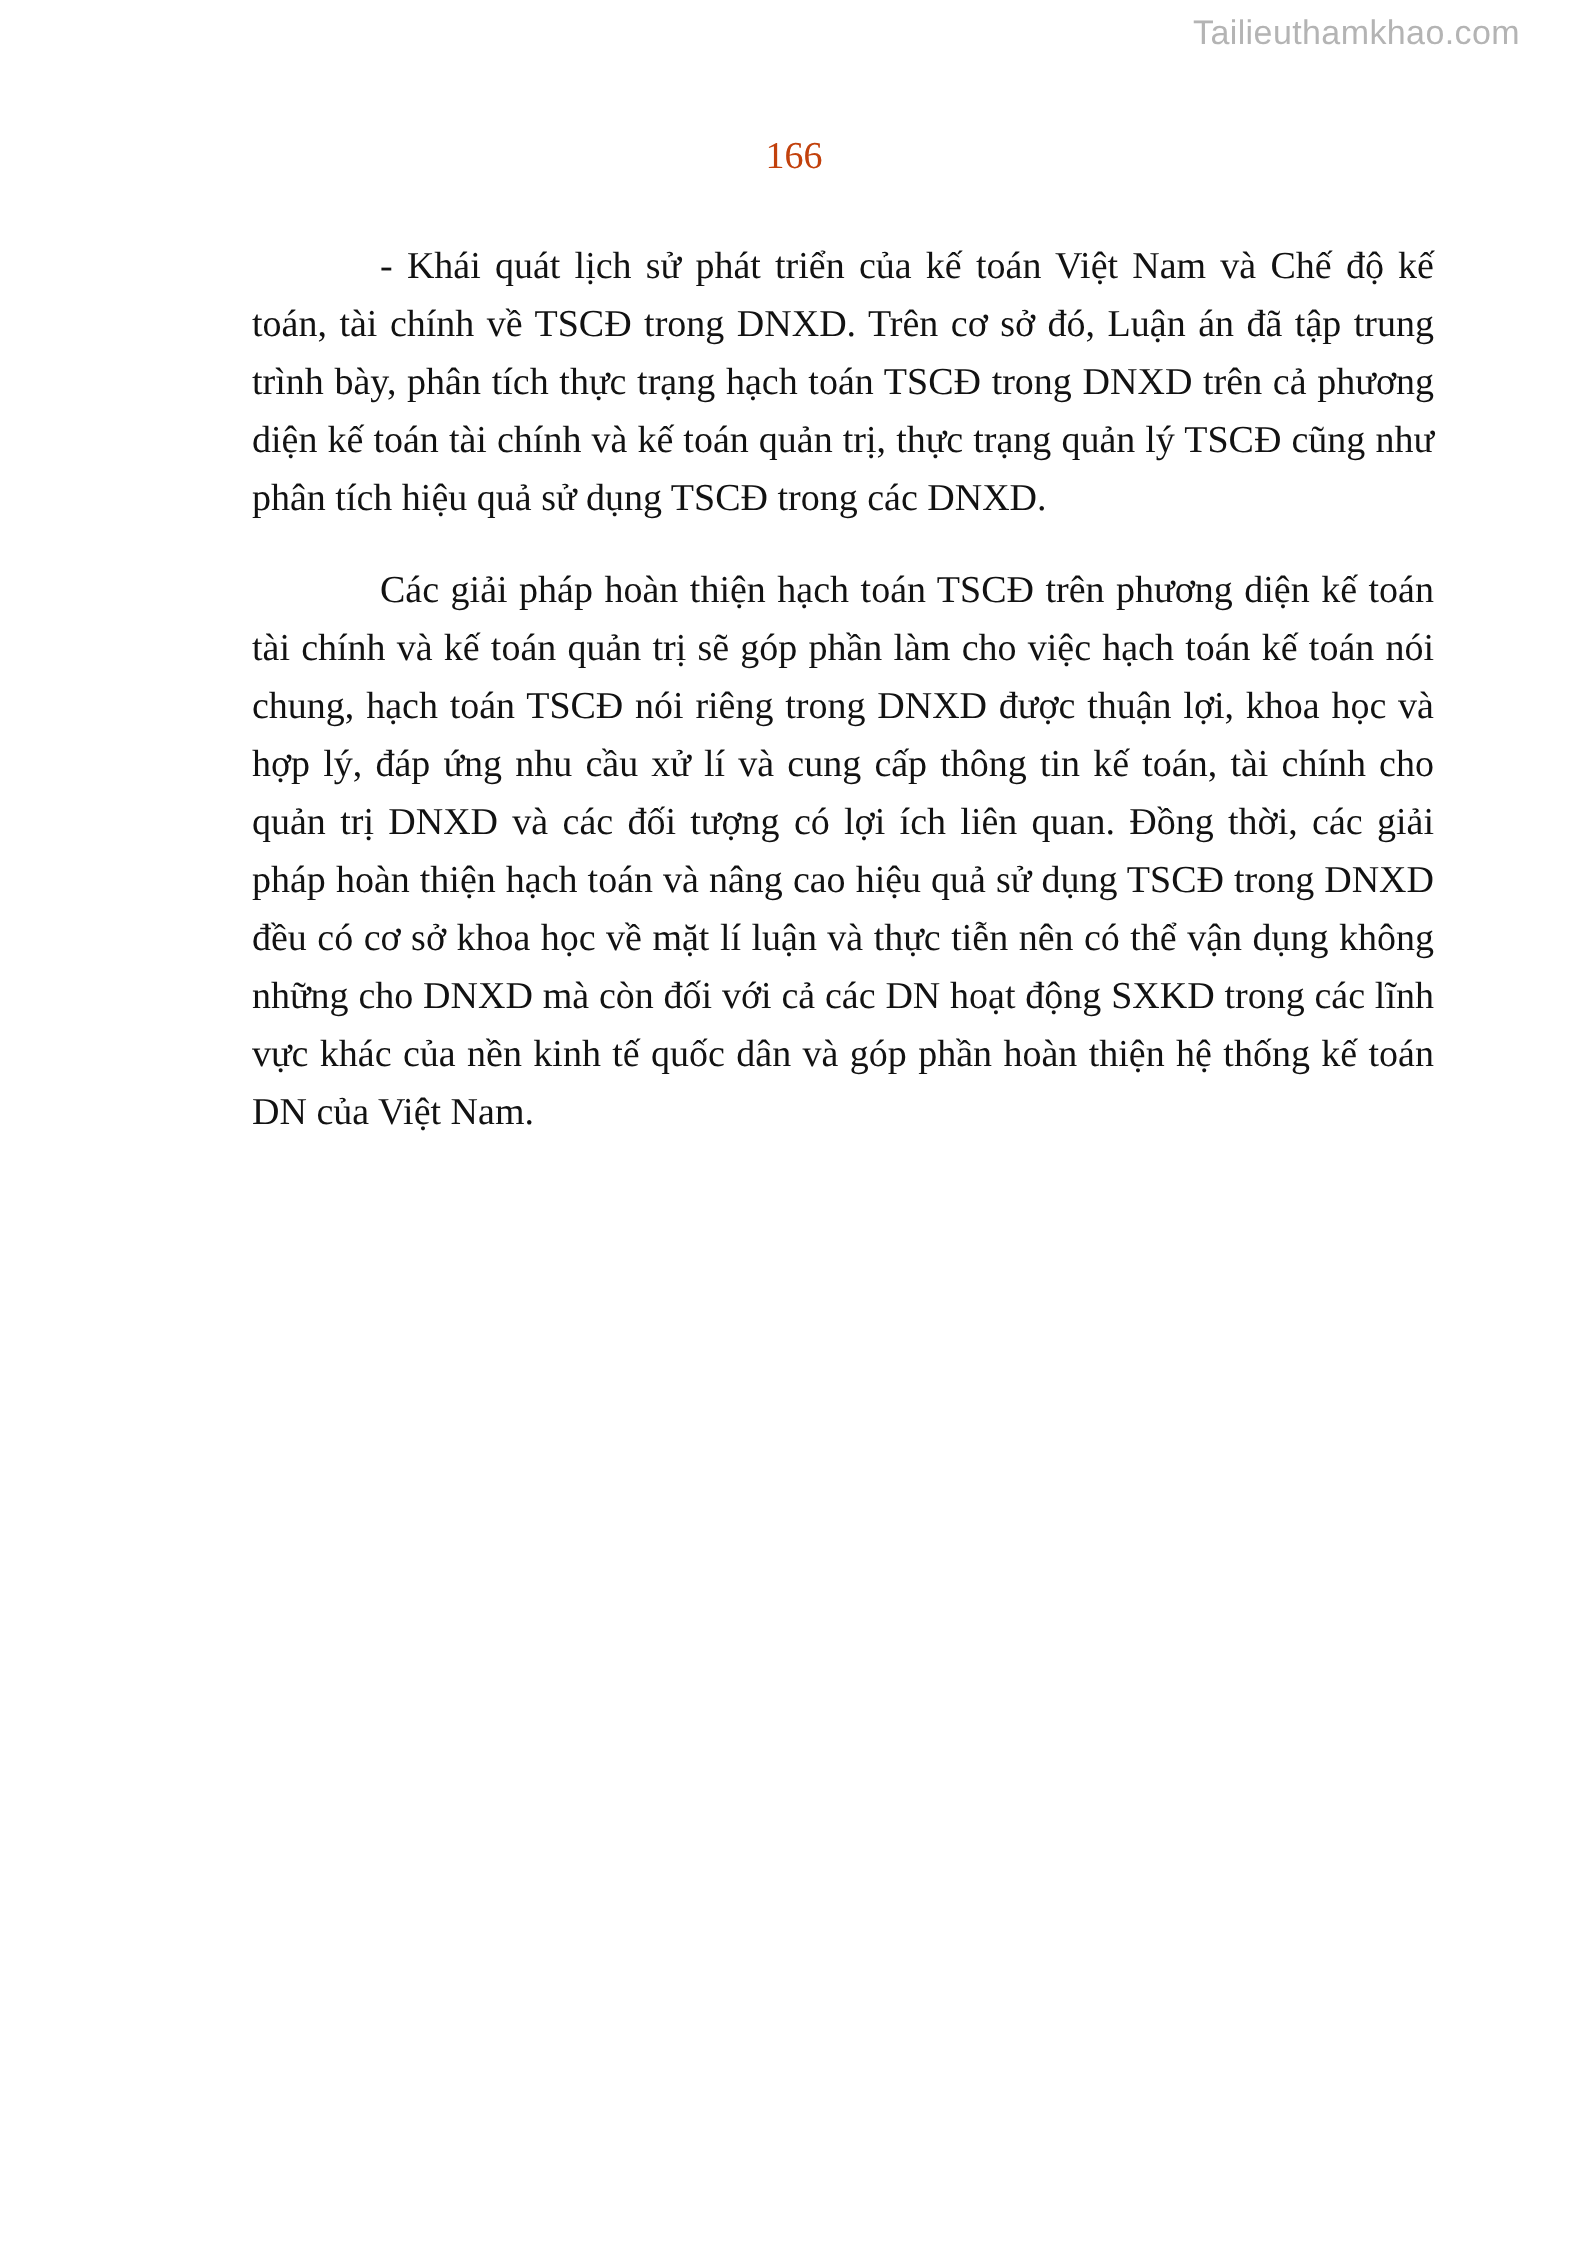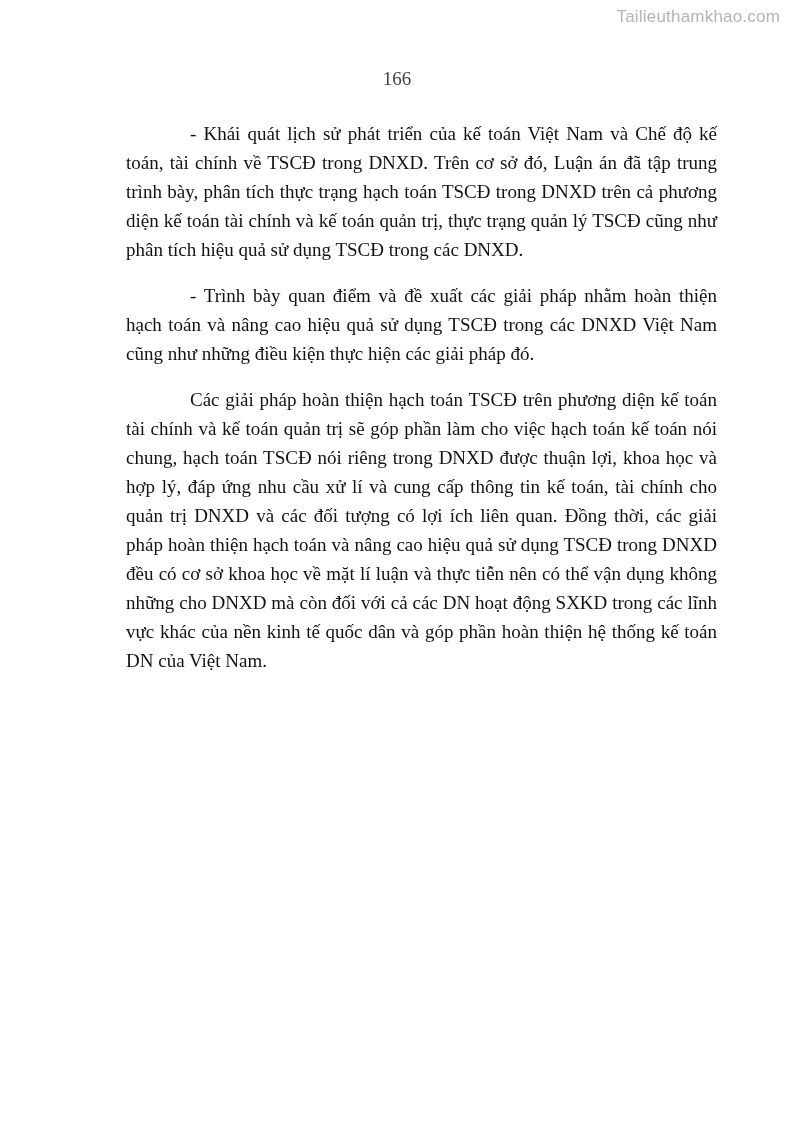--- a/index.html
+++ b/index.html
@@ -12,32 +12,32 @@
     width: 794px;
     height: 1123px;
     background: #ffffff;
     overflow: hidden;
     font-family: "Liberation Serif", "DejaVu Serif", serif;
     color: #121212;
   }
   .watermark {
     position: absolute;
     top: 7px;
-    right: 14px;
+    right: 34px;
     font-family: "Liberation Sans", "DejaVu Sans", sans-serif;
     font-size: 17px;
     color: #b4b4b4;
     letter-spacing: 0.2px;
     user-select: none;
   }
   .page-number {
     padding-top: 68px;
     text-align: center;
     font-size: 19px;
-    color: #404040;
+    color: #c2410c;
   }
   .content {
     margin: 29px 77px 0 114px;
     text-align: justify;
     font-size: 19px;
     line-height: 29px;
   }
   .content p {
     margin: 0 0 17px 12px;
     text-indent: 64px;
@@ -47,17 +47,16 @@
 <body>
 
 <div class="page">
 
   <div class="watermark">Tailieuthamkhao.com</div>
 
   <div class="page-number">166</div>
 
   <div class="content">
     <p>- Khái quát lịch sử phát triển của kế toán Việt Nam và Chế độ kế toán, tài chính về TSCĐ trong DNXD. Trên cơ sở đó, Luận án đã tập trung trình bày, phân tích thực trạng hạch toán TSCĐ trong DNXD trên cả phương diện kế toán tài chính và kế toán quản trị, thực trạng quản lý TSCĐ cũng như phân tích hiệu quả sử dụng TSCĐ trong các DNXD.</p>
-    <p>- Trình bày quan điểm và đề xuất các giải pháp nhằm hoàn thiện hạch toán và nâng cao hiệu quả sử dụng TSCĐ trong các DNXD Việt Nam cũng như những điều kiện thực hiện các giải pháp đó.</p>
     <p>Các giải pháp hoàn thiện hạch toán TSCĐ trên phương diện kế toán tài chính và kế toán quản trị sẽ góp phần làm cho việc hạch toán kế toán nói chung, hạch toán TSCĐ nói riêng trong DNXD được thuận lợi, khoa học và hợp lý, đáp ứng nhu cầu xử lí và cung cấp thông tin kế toán, tài chính cho quản trị DNXD và các đối tượng có lợi ích liên quan. Đồng thời, các giải pháp hoàn thiện hạch toán và nâng cao hiệu quả sử dụng TSCĐ trong DNXD đều có cơ sở khoa học về mặt lí luận và thực tiễn nên có thể vận dụng không những cho DNXD mà còn đối với cả các DN hoạt động SXKD trong các lĩnh vực khác của nền kinh tế quốc dân và góp phần hoàn thiện hệ thống kế toán DN của Việt Nam.</p>
   </div>
 
 </div>
 
 </body></html>

